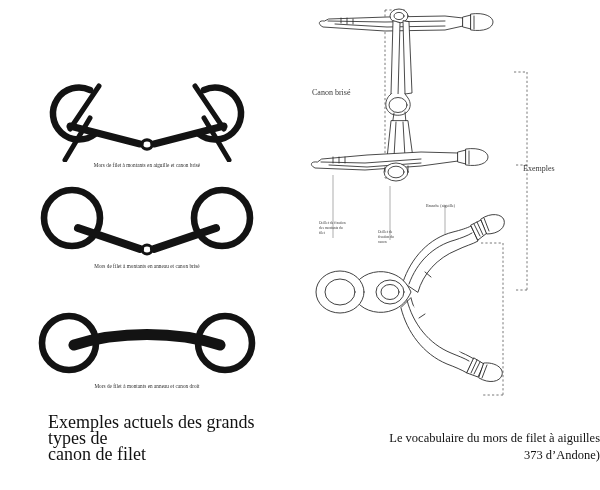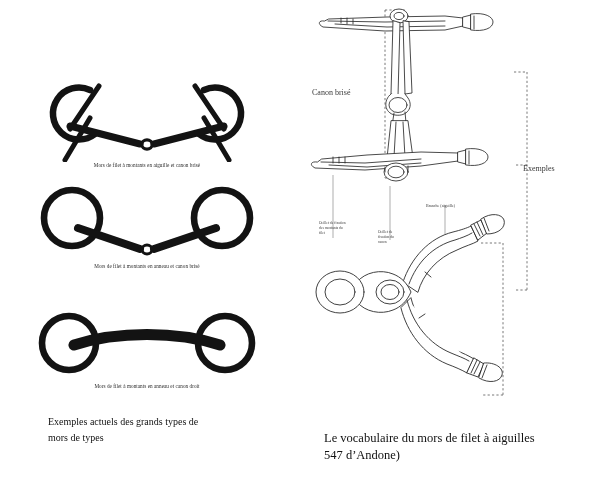--- a/index.html
+++ b/index.html
@@ -56,32 +56,33 @@
     letter-spacing: 0.05px;
     white-space: nowrap;
   }
 
   
   .title-left {
     position: absolute;
     left: 48px;
     top: 414px;
     width: 230px;
-    font-size: 10px;
+    font-size: 18px;
     line-height: 16px;
     color: #111;
   }
   .title-right {
     position: absolute;
-    left: 29px;
+    left: 43px;
     top: 430px;
     width: 262px;
     font-size: 12.5px;
     line-height: 16.5px;
     color: #111;
+    text-align: right;
   }
   .title-right .ln { display: block; }
 
   
   .anno {
     position: absolute;
     color: #3a3a3a;
   }
   .anno-big {
     font-size: 8px;
@@ -166,21 +167,21 @@
 
           <path d="M62 40 C 105 26, 165 26, 208 40" stroke-width="11"></path>
         </g>
       </svg>
       <div class="fig-caption">Mors de filet à montants en anneau et canon droit</div>
     </div>
 
     <div class="title-left">
       <span>Exemples actuels des grands types de</span>
       <br>
-      <span>mors de types</span>
+      <span>canon de filet</span>
     </div>
   </div>
 
   <div class="panel-right">
 
     <svg class="svg-layer" width="305" height="420" viewBox="0 0 305 420">
 
       <g stroke="#555" stroke-width="0.8" fill="none" stroke-dasharray="2.2 2.2">
 
         <path d="M90 10 L90 178"></path>
@@ -318,17 +319,17 @@
     </div>
 
     <div class="anno anno-small" style="left:83px; top:230px; width:42px;">
       <span style="display:block">Oeillet de</span>
       <span style="display:block">fixation du</span>
       <span style="display:block">canon</span>
     </div>
 
     <div class="title-right">
       <span class="ln">Le vocabulaire du mors de filet à aiguilles</span>
-      <span class="ln">547 d’Andone)</span>
+      <span class="ln">373 d’Andone)</span>
     </div>
   </div>
 
 </div>
 
 </body></html>

